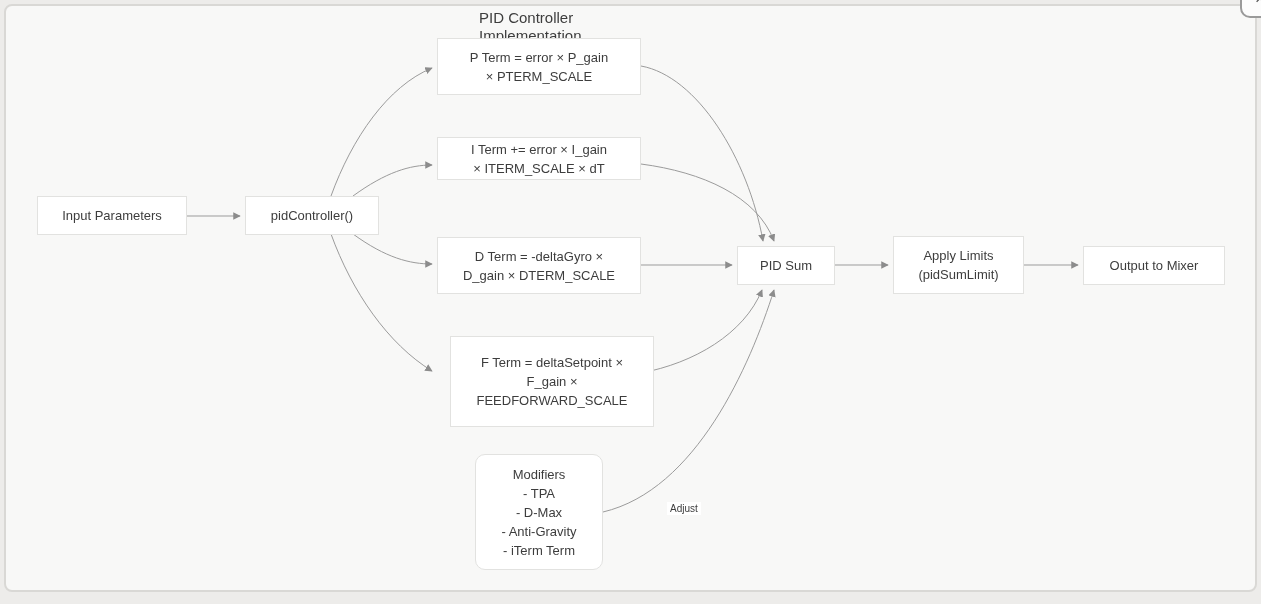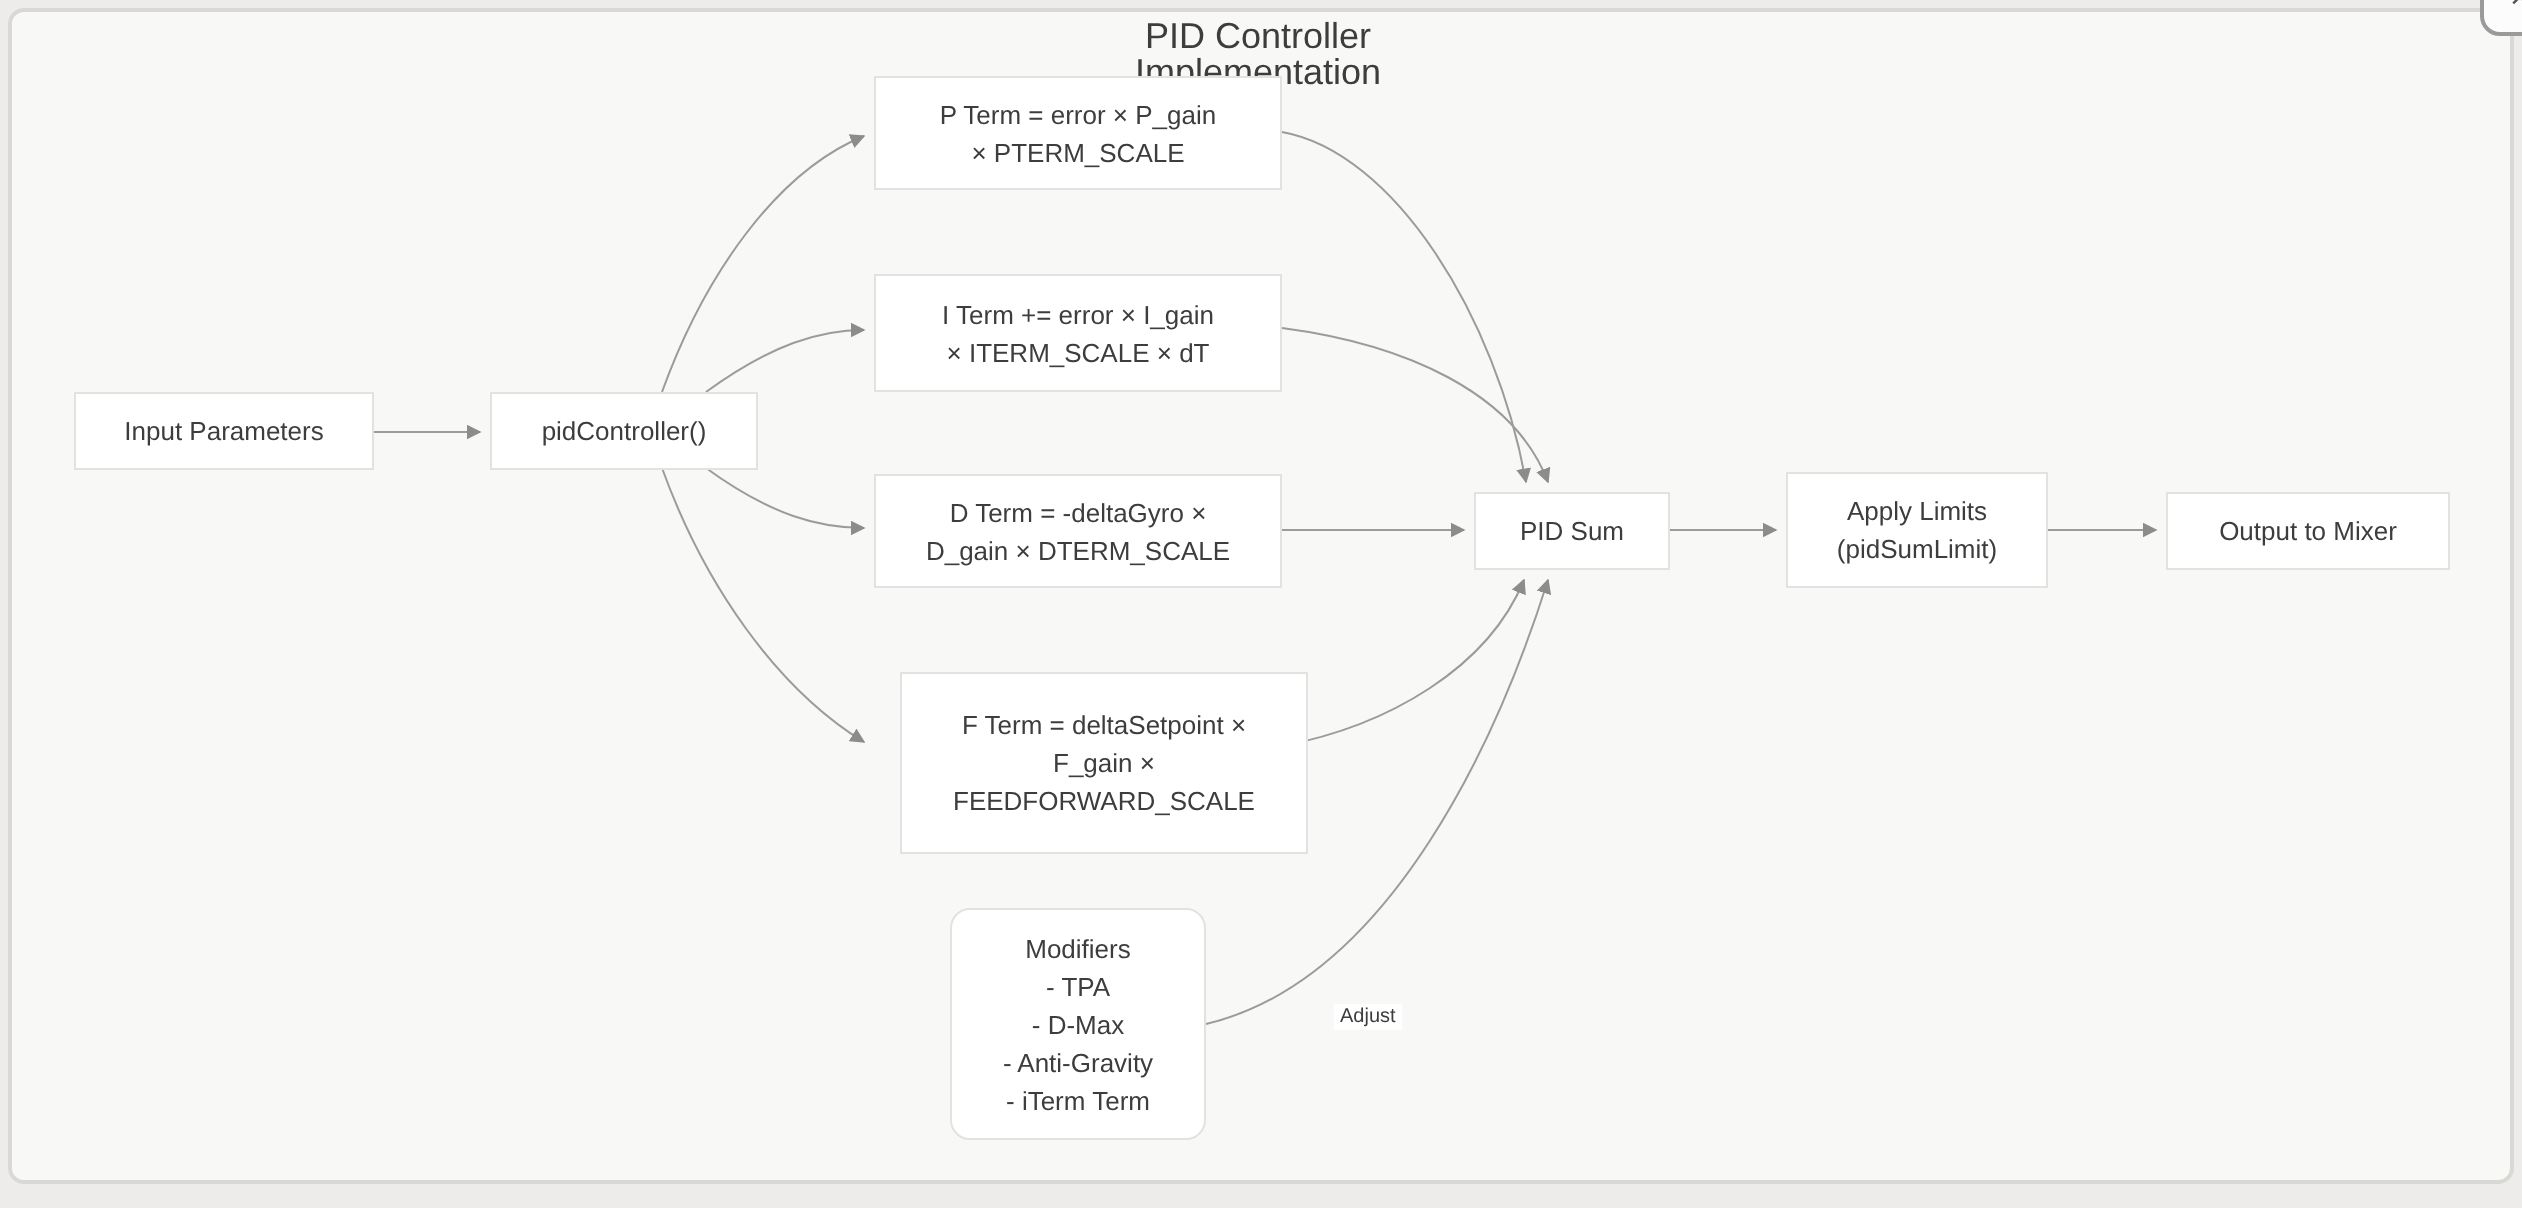--- a/index.html
+++ b/index.html
@@ -47,38 +47,38 @@
     pointer-events:none;
   }
   .edges path.edge{
     fill:none;
     stroke:var(--edge);
     stroke-width:1px;
   }
   .diagram-title{
     position:absolute;
     left:479px;top:9px;width:300px;
-    text-align:center;
-    font-size:18px;line-height:18px;
+    text-align:left;
+    font-size:15px;line-height:18px;
     z-index:0;
   }
   .node{
     position:absolute;
     background:var(--node-bg);
     border:1px solid var(--node-border);
     display:flex;flex-direction:column;
     align-items:center;justify-content:center;
     text-align:center;
     font-size:13px;line-height:19px;
     z-index:2;
   }
   .n-input   {left:37px;  top:196px; width:150px; height:39px;}
   .n-pidctl  {left:245px; top:196px; width:134px; height:39px;}
   .n-pterm   {left:437px; top:38px;  width:204px; height:57px;}
-  .n-iterm   {left:437px; top:137px; width:204px; height:59px;}
+  .n-iterm   {left:437px; top:137px; width:204px; height:43px;}
   .n-dterm   {left:437px; top:237px; width:204px; height:57px;}
   .n-fterm   {left:450px; top:336px; width:204px; height:91px;}
   .n-mods    {left:475px; top:454px; width:128px; height:116px;border-radius:10px;}
   .n-pidsum  {left:737px; top:246px; width:98px;  height:39px;}
   .n-limits  {left:893px; top:236px; width:131px; height:58px;}
   .n-output  {left:1083px;top:246px; width:142px; height:39px;}
   .edge-label{
     position:absolute;
     left:667px;top:502px;
     background:#ffffff;

